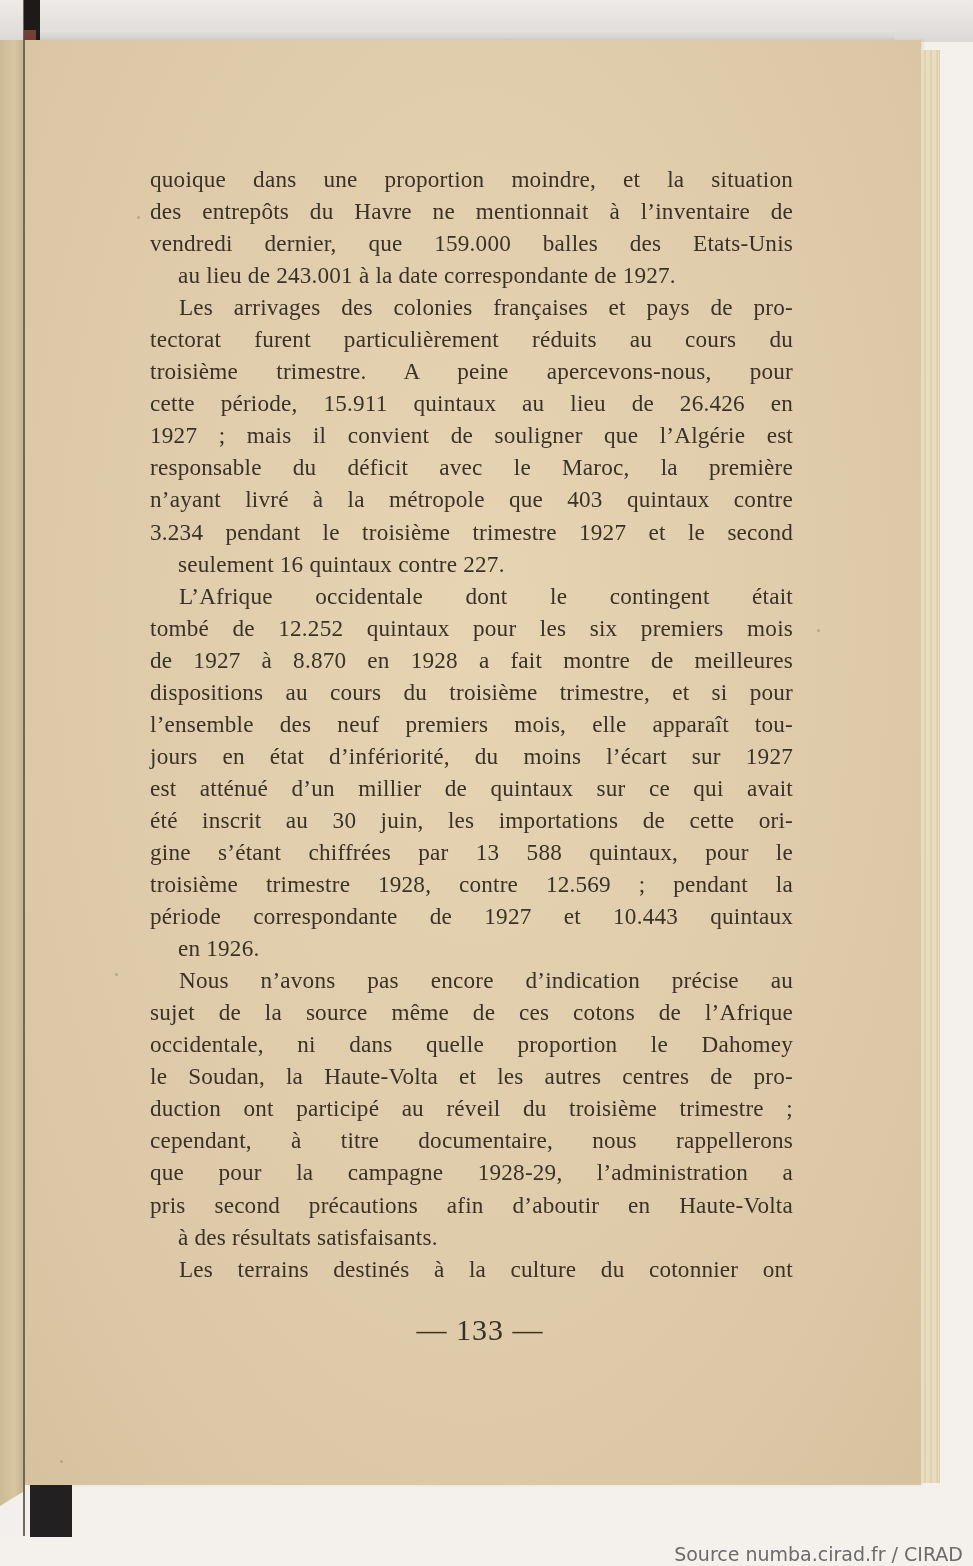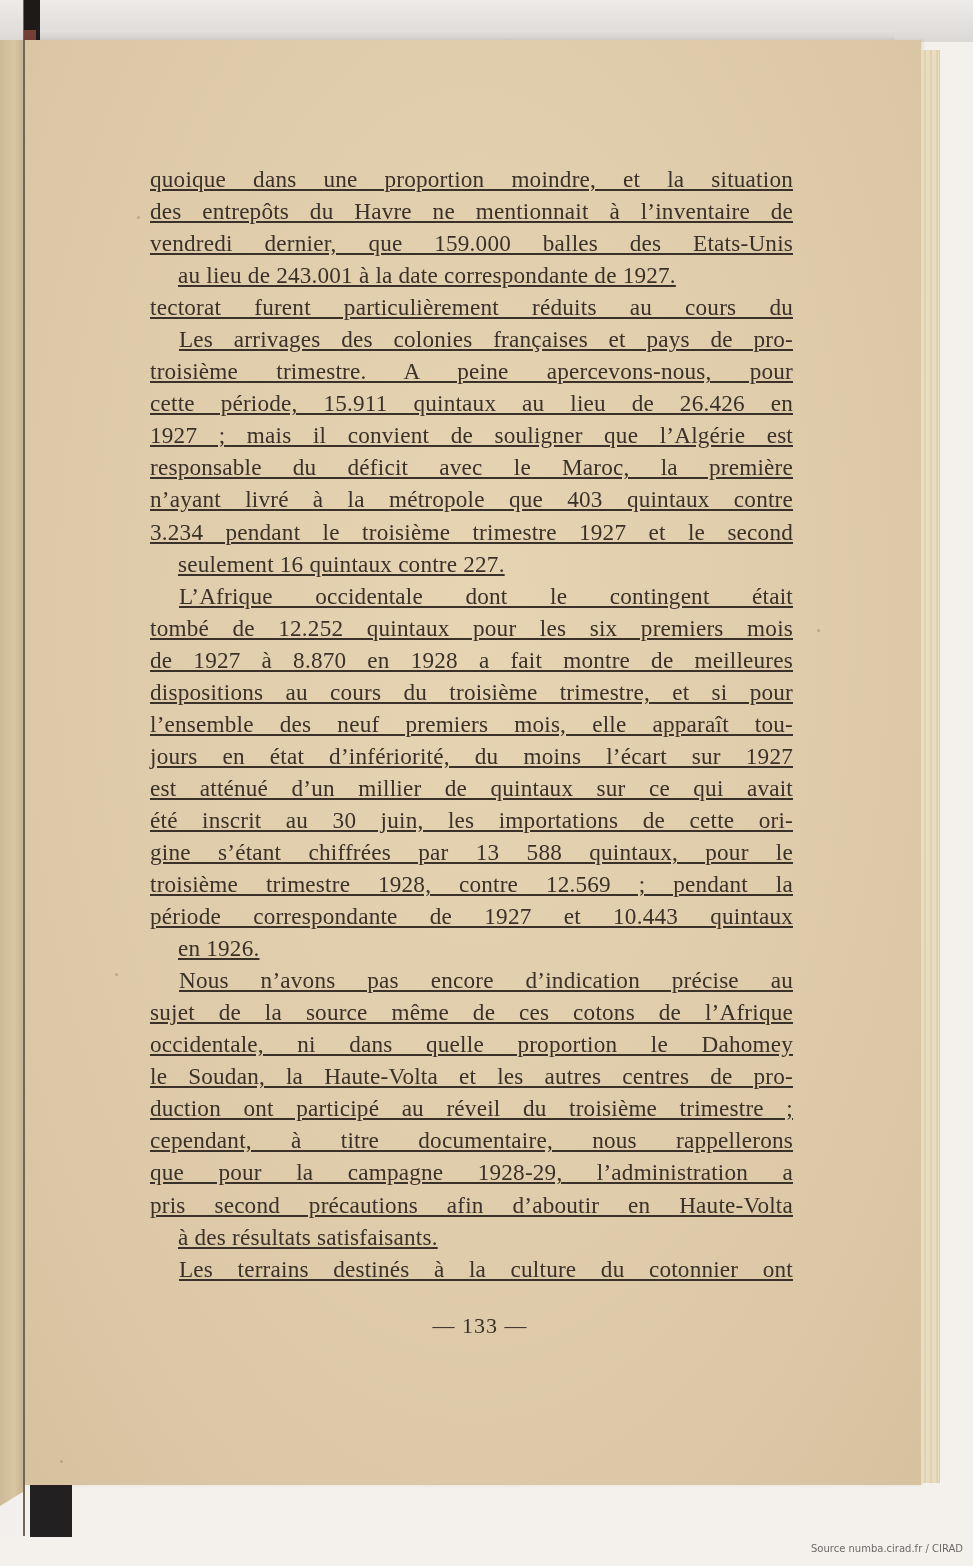--- a/index.html
+++ b/index.html
@@ -93,44 +93,43 @@
       font-size: 23.2px;
       line-height: 32.05px;
       letter-spacing: 0.2px;
     }
     .line {
       display: block;
       white-space: nowrap;
       text-align: justify;
       text-align-last: justify;
       height: 32.05px;
-      text-decoration: underline;
     }
     .line.last {
       text-align-last: left;
       margin-left: 28px;
     }
     .line.indent {
       padding-left: 29px;
     }
     .page-number {
       position: absolute;
       left: 405px; top: 1313px;
       width: 150px;
       text-align: center;
       color: #3a3129;
-      font-size: 22px;
+      font-size: 30px;
       letter-spacing: 1px;
     }
     .source-credit {
       position: absolute;
       right: 10px; top: 1543px;
       color: #6b6b6b;
       font-family: "DejaVu Sans", sans-serif;
-      font-size: 10px;
+      font-size: 19px;
     }
     .speck {
       position: absolute;
       width: 3px; height: 3px;
       border-radius: 50%;
       background: #9e8f75;
       opacity: .6;
     }
   </style>
 </head>
@@ -153,22 +152,22 @@
 <div class="speck" style="left:60px; top:1460px;"></div>
 
 <div class="text-block" id="text-block">
     <div>
       <span class="line">quoique dans une proportion moindre, et la situation</span>
       <span class="line">des entrepôts du Havre ne mentionnait à l’inventaire de</span>
       <span class="line">vendredi dernier, que 159.000 balles des Etats-Unis</span>
       <span class="line last">au lieu de 243.001 à la date correspondante de 1927.</span>
     </div>
     <div>
+      <span class="line indent">Les arrivages des colonies françaises et pays de pro-</span>
       <span class="line">tectorat furent particulièrement réduits au cours du</span>
-      <span class="line indent">Les arrivages des colonies françaises et pays de pro-</span>
       <span class="line">troisième trimestre. A peine apercevons-nous, pour</span>
       <span class="line">cette période, 15.911 quintaux au lieu de 26.426 en</span>
       <span class="line">1927 ; mais il convient de souligner que l’Algérie est</span>
       <span class="line">responsable du déficit avec le Maroc, la première</span>
       <span class="line">n’ayant livré à la métropole que 403 quintaux contre</span>
       <span class="line">3.234 pendant le troisième trimestre 1927 et le second</span>
       <span class="line last">seulement 16 quintaux contre 227.</span>
     </div>
     <div>
       <span class="line indent">L’Afrique occidentale dont le contingent était</span>

